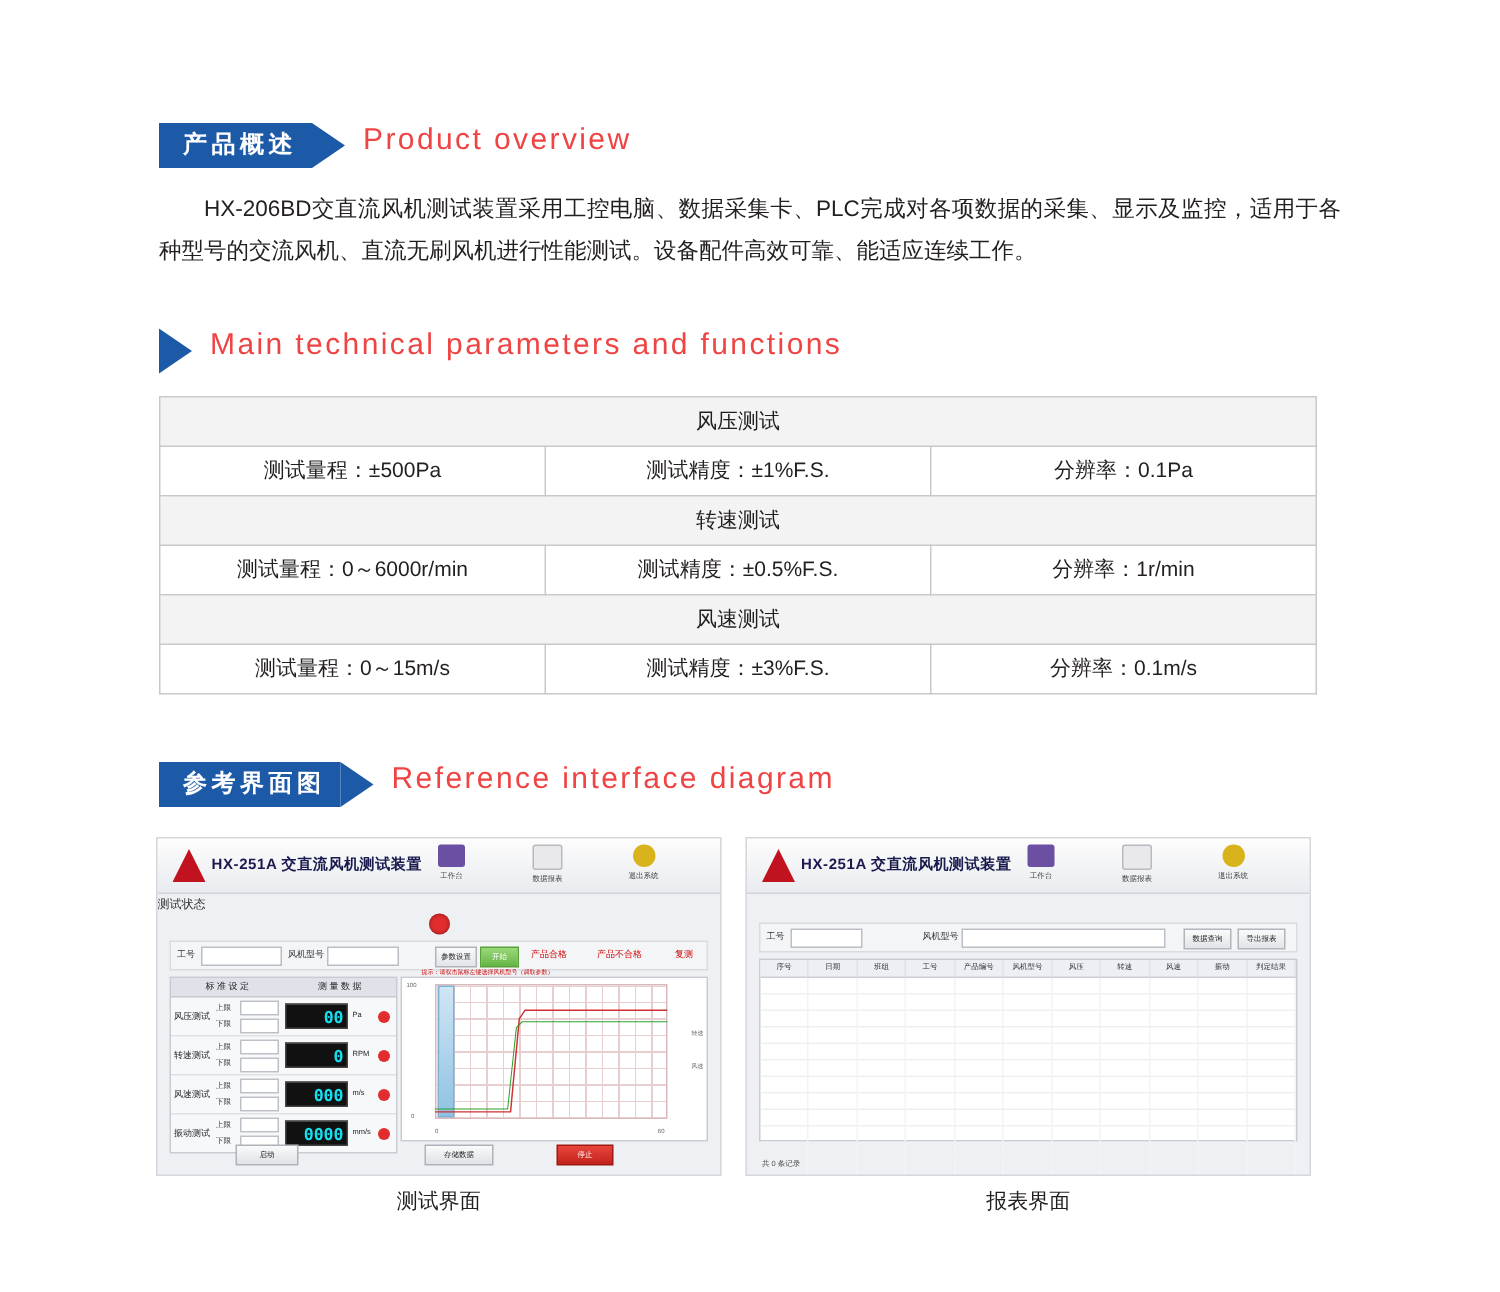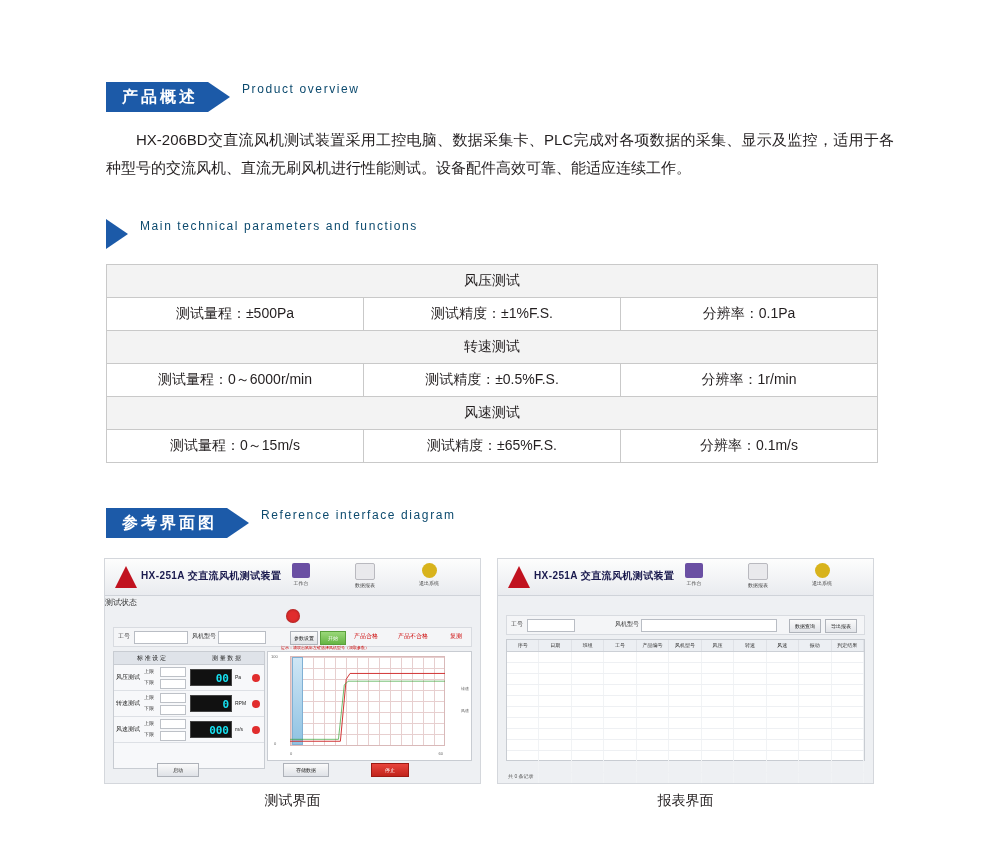--- a/index.html
+++ b/index.html
@@ -41,22 +41,22 @@
   }
   .banner-arrow {
     width: 0;
     height: 0;
     border-top: 15px solid transparent;
     border-bottom: 15px solid transparent;
     border-left: 22px solid #1c5aa8;
   }
   .banner-en {
     margin-left: 12px;
-    color: #0c4a6e;
-    font-size: 12px;
+    color: #ef4444;
+    font-size: 20px;
     letter-spacing: 1.6px;
     white-space: nowrap;
   }
 
   
   .para {
     position: absolute;
     left: 106px;
     top: 126px;
     width: 788px;
@@ -399,21 +399,21 @@
     <tr class="vals">
       <td>测试量程：0～6000r/min</td>
       <td>测试精度：±0.5%F.S.</td>
       <td>分辨率：1r/min</td>
     </tr>
     <tr class="group">
       <td colspan="3">风速测试</td>
     </tr>
     <tr class="vals">
       <td>测试量程：0～15m/s</td>
-      <td>测试精度：±65%F.S.</td>
+      <td>测试精度：±3%F.S.</td>
       <td>分辨率：0.1m/s</td>
     </tr>
   </tbody>
 </table>
 
 <div class="section-head" style="left:106px; top:508px;">
   <div class="banner">
     <span class="banner-text">参考界面图</span>
   </div>
   <div class="banner-arrow"></div>
@@ -488,20 +488,30 @@
       <span class="dp-label">风速测试</span>
       <span class="dp-lim up">上限</span>
       <span class="dp-lim dn">下限</span>
       <div class="dp-limbox up"></div>
       <div class="dp-limbox dn"></div>
       <div class="lcd">000</div>
       <span class="dp-unit">m/s</span>
       <div class="dp-led"></div>
     </div>
 
+    <div class="dp-row" style="border-bottom:none;">
+      <span class="dp-label">振动测试</span>
+      <span class="dp-lim up">上限</span>
+      <span class="dp-lim dn">下限</span>
+      <div class="dp-limbox up"></div>
+      <div class="dp-limbox dn"></div>
+      <div class="lcd">0000</div>
+      <span class="dp-unit">mm/s</span>
+      <div class="dp-led"></div>
+    </div>
   </div>
 
   <div class="btm-btn" style="left:52px; width:40px;">启动</div>
   <div class="btm-btn" style="left:178px; width:44px;">存储数据</div>
   <div class="btm-btn red" style="left:266px; width:36px;">停止</div>
 
   <div class="chart-wrap">
     <div class="chart-grid"></div>
     <div class="bar-strip"></div>
     <svg class="trace" viewBox="0 0 160 90" preserveAspectRatio="none">

